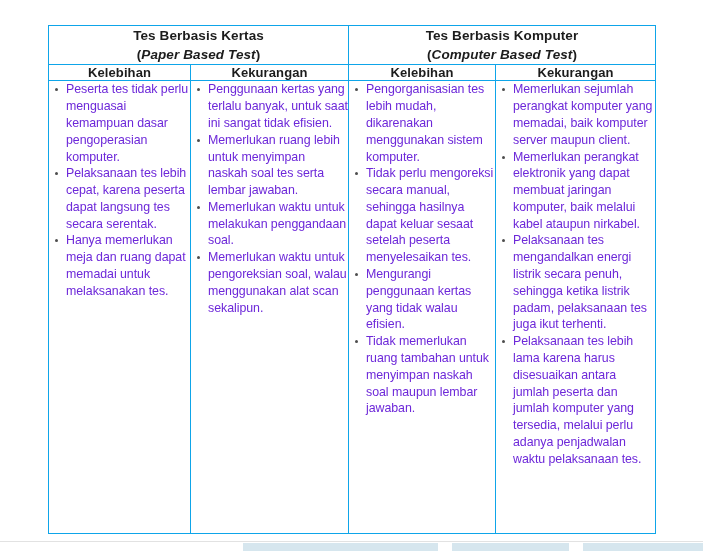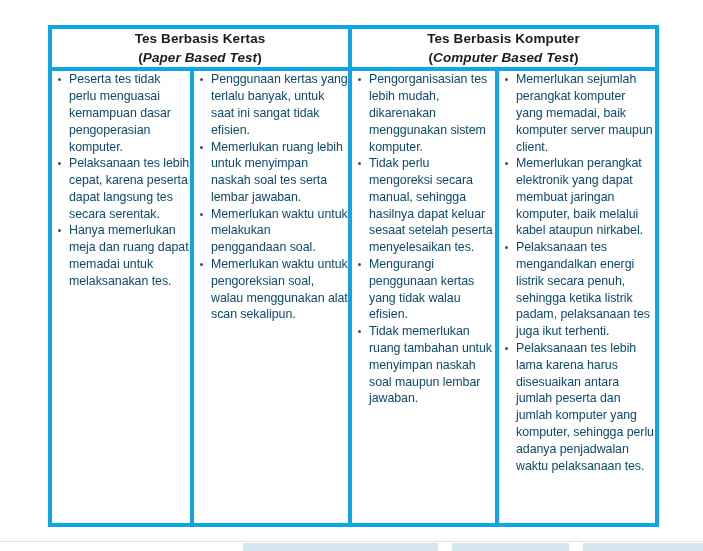--- a/index.html
+++ b/index.html
@@ -28,21 +28,21 @@
     left: 48px;
     top: 25px;
     width: 607px;
     border-collapse: collapse;
     table-layout: fixed;
     background: #ffffff;
   }
 
   .comparison-table td,
   .comparison-table th {
-    border: 4px solid #0ea5e9;
+    border: 1px solid #0ea5e9;
     padding: 0;
     vertical-align: top;
     background: #ffffff;
   }
 
   .group-header {
     text-align: center;
     font-weight: bold;
     font-size: 13.5px;
     color: #1c1c1c;
@@ -81,21 +81,21 @@
     padding: 0;
     list-style: none;
   }
 
   .bullet-list li {
     position: relative;
     padding-left: 17px;
     margin-bottom: 0px;
     font-size: 12.4px;
     line-height: 1.355;
-    color: #0c4a6e;
+    color: #6d28d9;
     letter-spacing: -0.05px;
   }
 
   .bullet-list li::before {
     content: "";
     position: absolute;
     left: 6px;
     top: 7px;
     width: 3px;
     height: 3px;
@@ -151,20 +151,26 @@
       <tr>
         <th class="group-header" colspan="2">
           <span>Tes Berbasis Kertas</span>
           <span class="line2"><span class="paren">(</span><em>Paper Based Test</em><span class="paren">)</span></span>
         </th>
         <th class="group-header" colspan="2">
           <span>Tes Berbasis Komputer</span>
           <span class="line2"><span class="paren">(</span><em>Computer Based Test</em><span class="paren">)</span></span>
         </th>
       </tr>
+      <tr>
+        <th class="sub-header">Kelebihan</th>
+        <th class="sub-header">Kekurangan</th>
+        <th class="sub-header">Kelebihan</th>
+        <th class="sub-header">Kekurangan</th>
+      </tr>
     </thead>
     <tbody>
       <tr>
         <td class="cell-body">
           <ul class="bullet-list">
               <li>Peserta tes tidak perlu menguasai kemampuan dasar pengoperasian komputer.</li>
               <li>Pelaksanaan tes lebih cepat, karena peserta dapat langsung tes secara serentak.</li>
               <li>Hanya memerlukan meja dan ruang dapat memadai untuk melaksanakan tes.</li>
             </ul>
         </td>
@@ -182,21 +188,21 @@
               <li>Tidak perlu mengoreksi secara manual, sehingga hasilnya dapat keluar sesaat setelah peserta menyelesaikan tes.</li>
               <li>Mengurangi penggunaan kertas yang tidak walau efisien.</li>
               <li>Tidak memerlukan ruang tambahan untuk menyimpan naskah soal maupun lembar jawaban.</li>
             </ul>
         </td>
         <td class="cell-body">
           <ul class="bullet-list">
               <li>Memerlukan sejumlah perangkat komputer yang memadai, baik komputer server maupun client.</li>
               <li>Memerlukan perangkat elektronik yang dapat membuat jaringan komputer, baik melalui kabel ataupun nirkabel.</li>
               <li>Pelaksanaan tes mengandalkan energi listrik secara penuh, sehingga ketika listrik padam, pelaksanaan tes juga ikut terhenti.</li>
-              <li>Pelaksanaan tes lebih lama karena harus disesuaikan antara jumlah peserta dan jumlah komputer yang komputer, sehingga perlu adanya penjadwalan waktu pelaksanaan tes.</li>
+              <li>Pelaksanaan tes lebih lama karena harus disesuaikan antara jumlah peserta dan jumlah komputer yang tersedia, melalui perlu adanya penjadwalan waktu pelaksanaan tes.</li>
             </ul>
         </td>
       </tr>
     </tbody>
   </table>
 
   <div class="bottom-strip-wrap">
     <div class="strip-rule"></div>
     <div class="strip-seg s1"></div>
     <div class="strip-seg s2"></div>

